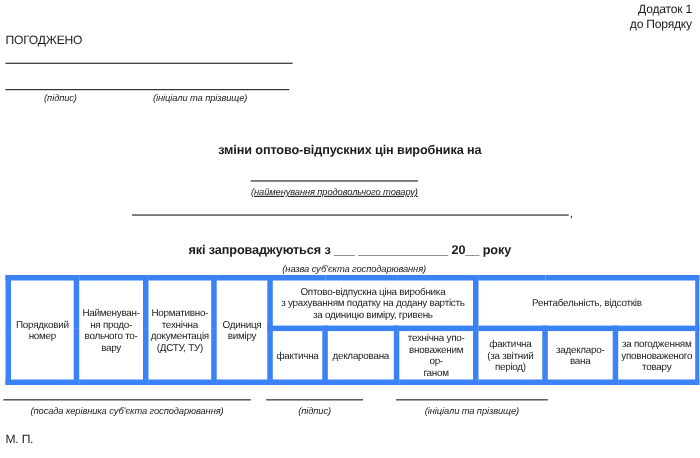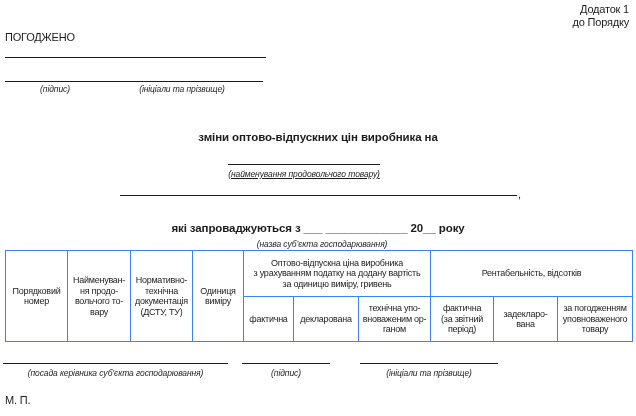--- a/index.html
+++ b/index.html
@@ -23,21 +23,21 @@
     font-size: 8.5px;
     letter-spacing: -0.1px;
     text-align: center;
     line-height: 10px;
     white-space: nowrap;
   }
   .hline { border-top: 1px solid #1c1c1e; height: 0; }
   .fullw { left: 0; width: 636px; }
   table.decl { border-collapse: collapse; table-layout: fixed; background: #fff; }
   table.decl th {
-    border: 1px solid #3b82f6;
+    border: 5px solid #3b82f6;
     font-weight: normal;
     font-size: 9px;
     line-height: 10.5px;
     letter-spacing: -0.25px;
     white-space: pre-line;
     text-align: center;
     vertical-align: middle;
     padding: 1px 2px;
   }
 </style>

